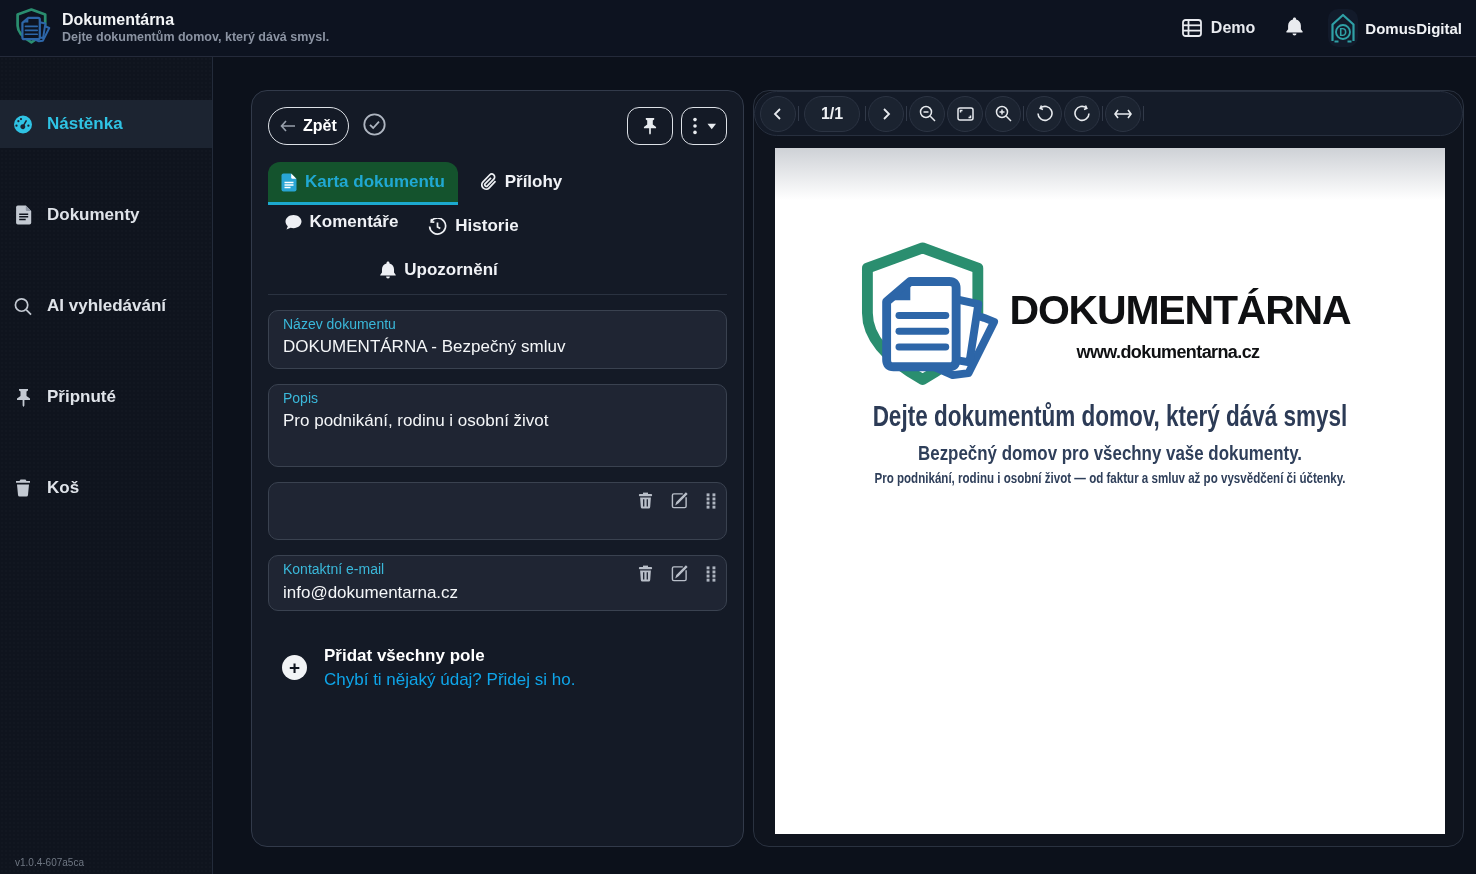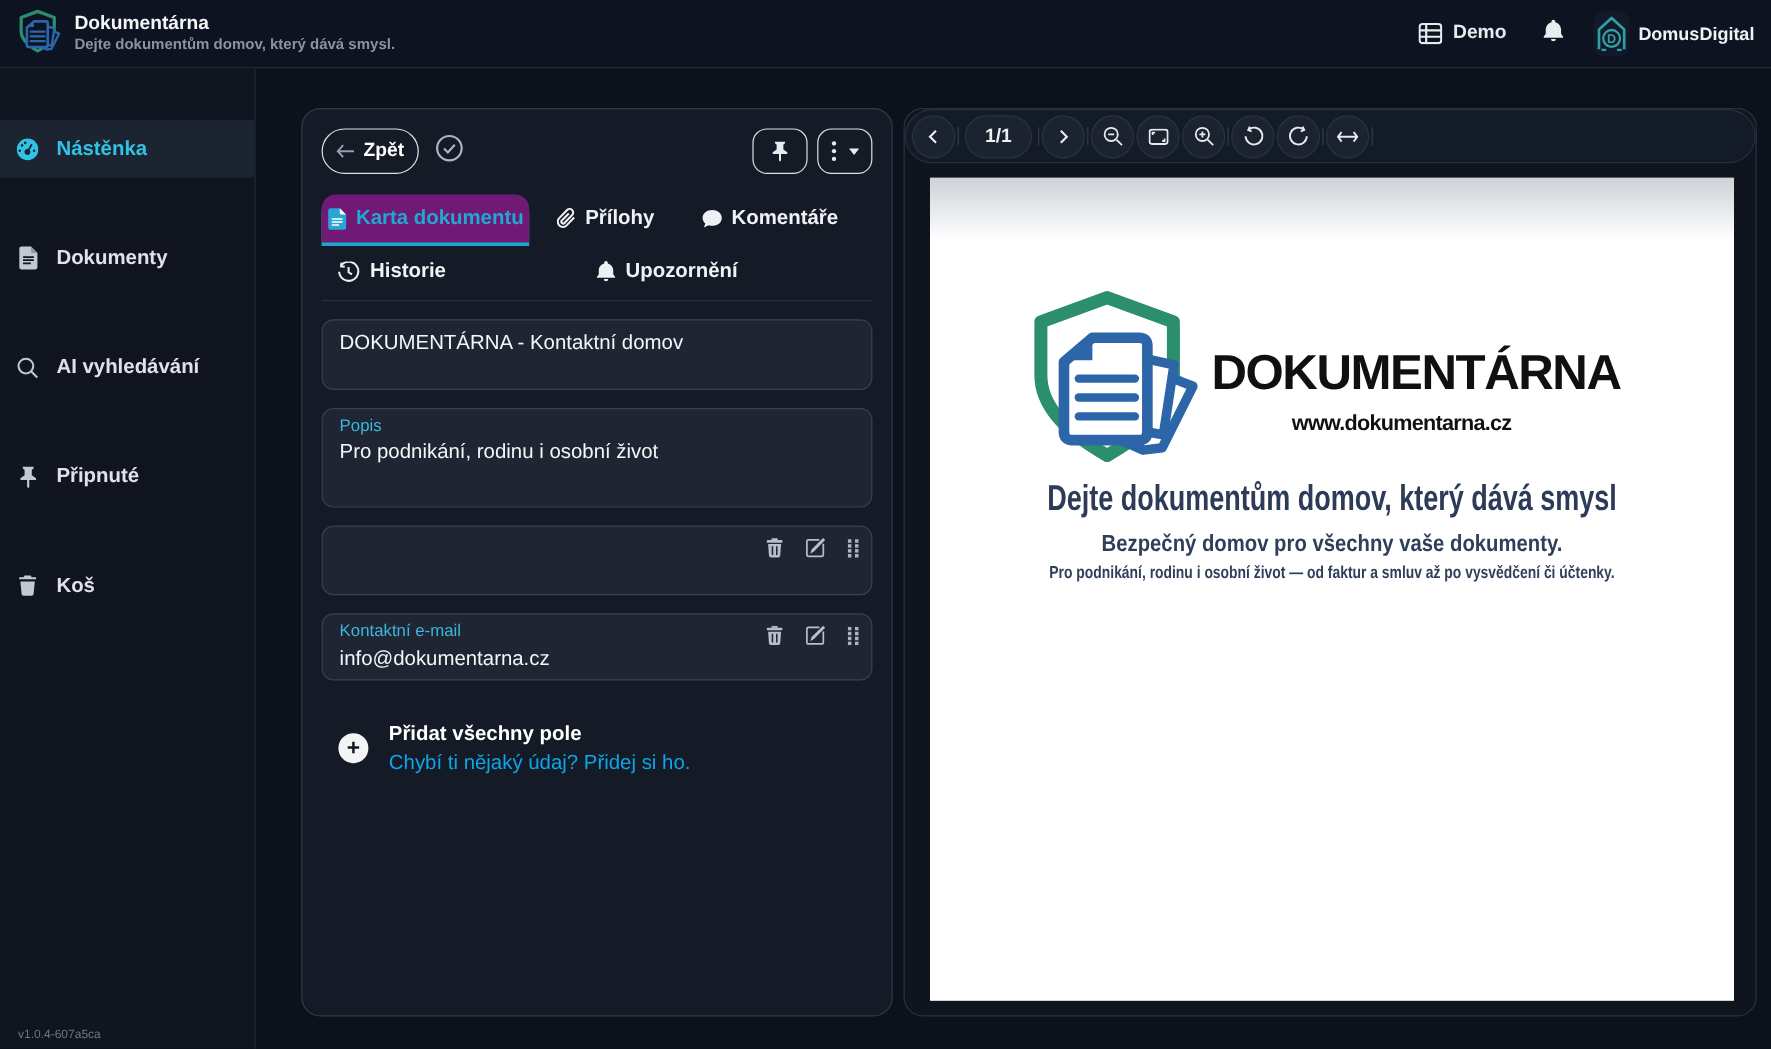--- a/index.html
+++ b/index.html
@@ -32,21 +32,21 @@
   .card { position:absolute; left:38px; top:33px; width:493px; height:757px; background:#141a26; border:1px solid #323a4a; border-radius:16px; padding:16px; }
   .crow { display:flex; align-items:center; height:38px; }
   .btn-back { height:38px; border:1px solid #dde1e7; border-radius:19px; background:transparent; color:#fff; font-weight:bold; font-size:16px; display:flex; align-items:center; padding:0 11px; }
   .chk { margin-left:14px; }
   .btn-sq { width:46px; height:38px; border:1px solid #dde1e7; border-radius:12px; background:transparent; display:flex; align-items:center; justify-content:center; }
   .btn-menu { margin-left:8px; color:#e8eaee; }
   
   .tabs { margin-top:17px; display:flex; flex-wrap:wrap; }
   .tab { height:40px; display:flex; align-items:center; justify-content:center; color:#f0f2f6; font-size:17px; font-weight:bold; }
   .tab svg { margin-right:8px; }
-  .tab1 { width:173px; background:#701a75; color:#20a8d2; border-radius:12px 12px 0 0; box-shadow:0 3px 0 0 #1ca9cf; }
+  .tab1 { width:190px; background:#14532d; color:#20a8d2; border-radius:12px 12px 0 0; box-shadow:0 3px 0 0 #1ca9cf; }
   .tab2 { width:127px; }
   .tab3 { width:147px; }
   .tab4 { width:117px; margin-top:4px; }
   .tab5 { width:342px; margin-top:4px; }
   .tabsep { margin-top:4px; border-top:1px solid #2a3240; }
   
   .field { background:#1f2533; border:1px solid #3a4250; border-radius:10px; padding:5px 14px 10px; margin-top:15px; position:relative; }
   .field .lbl { color:#3ab8da; font-size:14px; line-height:17px; }
   .field .val { color:#f4f6f8; font-size:17px; line-height:22px; margin-top:3px; }
   .f1 { margin-top:15px; height:59px; }
@@ -235,21 +235,22 @@
         <div class="tab tab5">
           <svg width="16" height="18" viewBox="0 0 17 19" fill="#eef0f4">
             <path d="M8.5 0.5 C9.4 0.5 10.1 1.2 10.1 2.1 V2.6 C12.9 3.3 14.9 5.8 14.9 8.8 V12.2 L16.6 14.6 Q17.1 15.4 16.2 15.4 H0.8 Q-0.1 15.4 0.4 14.6 L2.1 12.2 V8.8 C2.1 5.8 4.1 3.3 6.9 2.6 V2.1 C6.9 1.2 7.6 0.5 8.5 0.5 Z"></path>
             <path d="M6.5 16.4 H10.5 A2 2 0 0 1 6.5 16.4 Z"></path>
           </svg>
           Upozornění
         </div>
         <div class="tabsep" style="width:100%"></div>
       </div>
       <div class="field f1">
-        <div class="val">DOKUMENTÁRNA - Kontaktní domov</div>
+        <div class="lbl">Název dokumentu</div>
+        <div class="val">DOKUMENTÁRNA - Bezpečný smluv</div>
       </div>
       <div class="field f2">
         <div class="lbl">Popis</div>
         <div class="val">Pro podnikání, rodinu i osobní život</div>
       </div>
       <div class="field f3">
         <div class="ficons">
           <span class="ic">
             <svg width="15" height="17" viewBox="0 0 15 17">
               <path d="M5 0.6 H10 V2.1 H5 Z" fill="#b9bfc9"></path>

